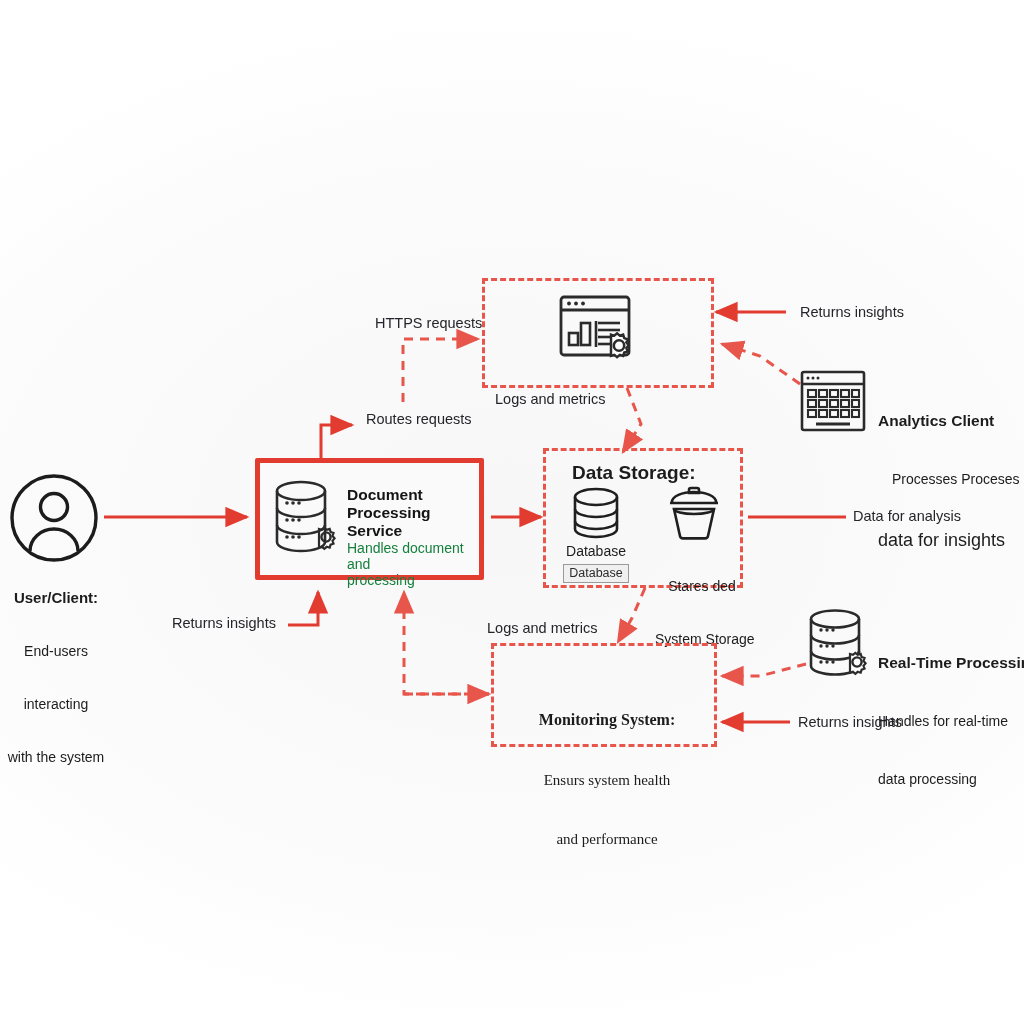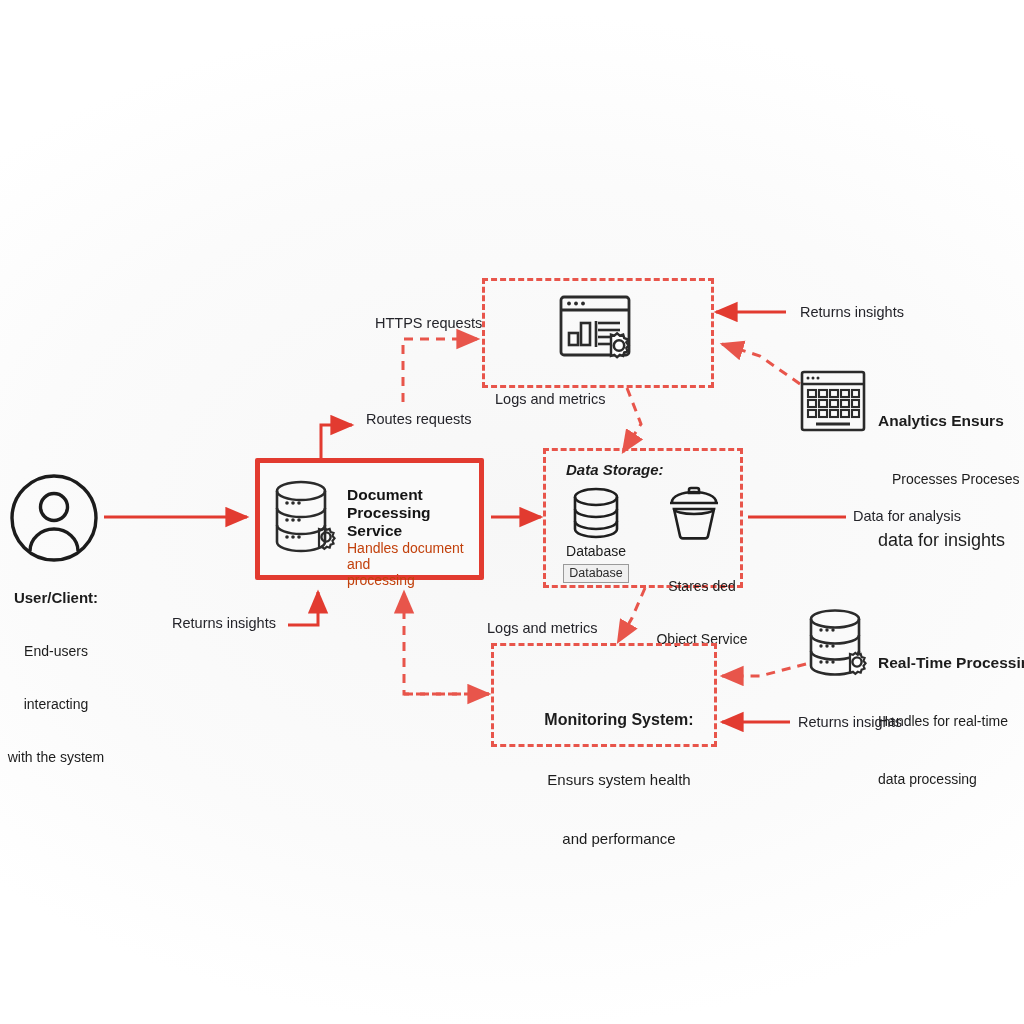--- a/index.html
+++ b/index.html
@@ -24,21 +24,21 @@
   .card-main{
     position:absolute;left:255px;top:458px;width:229px;height:122px;
     border:5px solid #E23B30;border-radius:2px;background:#fafafa;
     box-sizing:border-box;
   }
   .card-dashed{
     position:absolute;box-sizing:border-box;
     border:3px dashed #E8554B;background:transparent;
   }
   .card-title{font-weight:bold;font-size:15.5px;color:#141414;}
-  .card-sub{font-size:14px;color:#c2410c;}
+  .card-sub{font-size:14px;color:#15803d;}
 
   .icon-wrap{position:absolute;}
   .mono-ico{display:block;}
 
   .tagbox{
     display:inline-block;border:1px solid #9a9a9a;background:#f0f0f0;
     font-size:12.5px;color:#2b2b2b;padding:1px 5px;line-height:1.2;
   }
   .ctr{text-align:center;}
   .strong{font-weight:bold;}
@@ -158,21 +158,21 @@
         </g>
         <g transform="translate(52,50)">
           <path d="M0,-13 l3.5,1.1 2.9,-2.4 2.9,2.4 3.5,-1.1 1.1,3.6 3.5,1.2 -1.2,3.5 2.4,2.9 -2.4,2.9 1.2,3.5 -3.5,1.2 -1.1,3.6 -3.5,-1.1 -2.9,2.4 -2.9,-2.4 -3.5,1.1 z" transform="translate(1,4) scale(0.95)" fill="#ffffff" stroke="#2b2b2b" stroke-width="2.6"></path>
           <circle cx="9" cy="2.5" r="5.2" fill="none" stroke="#2b2b2b" stroke-width="2.6"></circle>
         </g>
       </svg>
     </div>
   </div>
 
   <div class="card-dashed" style="left:543px;top:448px;width:200px;height:140px;">
-    <div class="lbl strong" style="left:20px;top:10px;font-size:15px;font-style:italic;">Data Storage:</div>
+    <div class="lbl strong" style="left:26px;top:10px;font-size:19px;">Data Storage:</div>
 
     <div class="icon-wrap" style="left:24px;top:36px;">
       <svg width="52" height="52" viewBox="0 0 52 52" class="mono-ico">
         <g fill="none" stroke="#1f1f1f" stroke-width="2.6">
           <ellipse cx="26" cy="10" rx="21" ry="8"></ellipse>
           <path d="M5,10 v12 a21,8 0 0 0 42,0 v-12"></path>
           <path d="M5,22 v12 a21,8 0 0 0 42,0 v-12"></path>
           <path d="M5,34 v8 a21,8 0 0 0 42,0 v-8"></path>
         </g>
       </svg>
@@ -188,26 +188,26 @@
           <path d="M25,5 h6 a2,2 0 0 1 2,2 v3 h-10 v-3 a2,2 0 0 1 2,-2 z"></path>
           <path d="M6,19 a22,10 0 0 1 44,0"></path>
           <path d="M4,20 h48"></path>
           <path d="M8,26 h40 l-6,27 a3,3 0 0 1 -3,2.4 h-22 a3,3 0 0 1 -3,-2.4 z"></path>
           <path d="M8,26 a20,5 0 0 0 40,0"></path>
         </g>
       </svg>
     </div>
     <div class="lbl ctr" style="left:109px;top:92px;width:94px;font-size:14px;">
       <div>Stares ded</div>
-      <div>Object Service</div>
+      <div>System Storage</div>
     </div>
   </div>
 
   <div class="card-dashed" style="left:491px;top:643px;width:226px;height:104px;">
-    <div class="lbl ctr" style="left:12px;top:24px;width:226px;">
+    <div class="lbl ctr" style="left:0;top:24px;width:226px;font-family:Liberation Serif, serif;">
       <div class="strong" style="font-size:16px;">Monitoring System:</div>
       <div style="font-size:15px;">Ensurs system health</div>
       <div style="font-size:15px;">and performance</div>
     </div>
   </div>
 
   <div class="node" style="left:800px;top:370px;">
     <svg width="66" height="62" viewBox="0 0 66 62">
       <rect x="2" y="2" width="62" height="58" rx="2" fill="none" stroke="#2b2b2b" stroke-width="2.6"></rect>
       <path d="M2,14 h62" stroke="#2b2b2b" stroke-width="2.6"></path>
@@ -230,21 +230,21 @@
         <rect x="8" y="40" width="8" height="7"></rect>
           <rect x="19" y="40" width="8" height="7"></rect>
         <rect x="30" y="40" width="8" height="7"></rect>
           <rect x="41" y="40" width="8" height="7"></rect>
         <rect x="52" y="40" width="7" height="7"></rect>
       </g>
       <path d="M16,54 h34" stroke="#2b2b2b" stroke-width="3"></path>
     </svg>
   </div>
   <div class="lbl" style="left:878px;top:371px;">
-    <div class="strong" style="font-size:15.5px;">Analytics Ensurs</div>
+    <div class="strong" style="font-size:15.5px;">Analytics Client</div>
     <div style="font-size:14px;margin-left:14px;">Processes Proceses</div>
     <div style="font-size:18px;">data for insights</div>
   </div>
 
   <div class="node" style="left:805px;top:608px;">
     <svg width="68" height="72" viewBox="0 0 68 72">
       <g fill="none" stroke="#2b2b2b" stroke-width="2.6">
         <ellipse cx="30" cy="11" rx="24" ry="8.5"></ellipse>
         <path d="M6,11 v16 a24,8.5 0 0 0 48,0 v-16"></path>
         <path d="M6,27 v16 a24,8.5 0 0 0 48,0 v-16"></path>

